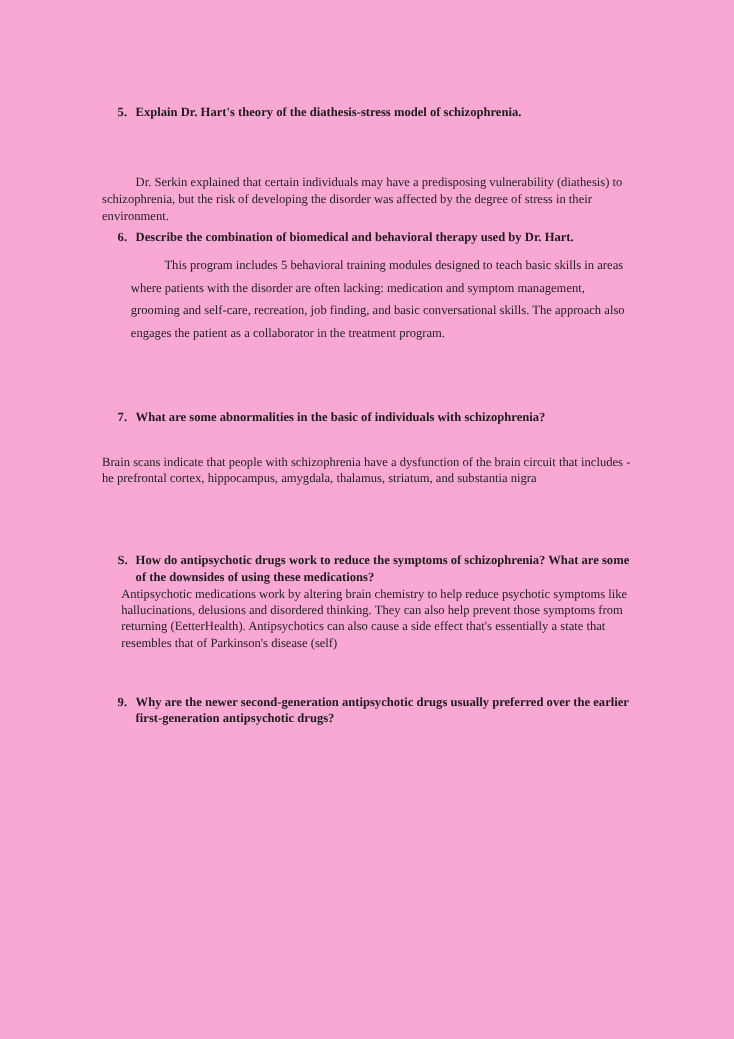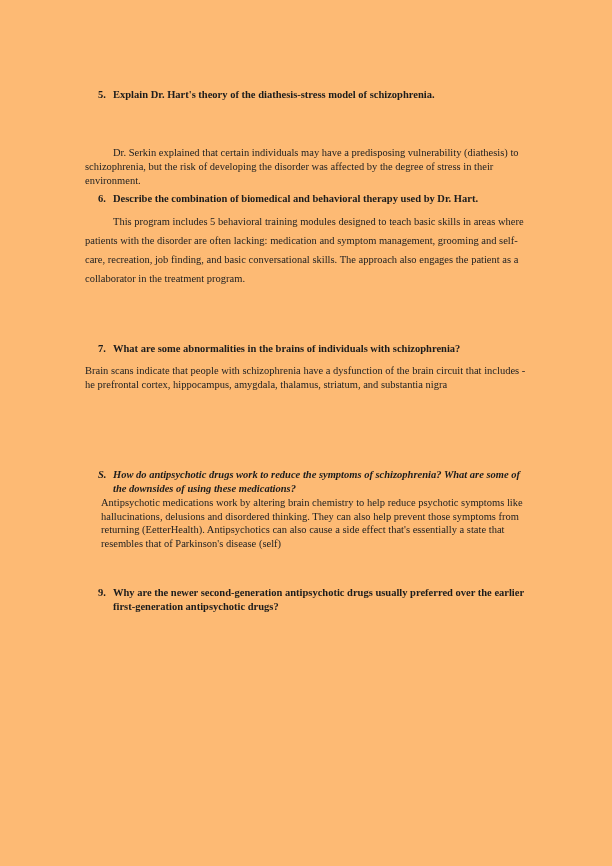--- a/index.html
+++ b/index.html
@@ -5,21 +5,21 @@
   html, body {
     margin: 0;
     padding: 0;
     background: #ffffff;
   }
   .page {
     position: relative;
     width: 612px;
     height: 866px;
     box-sizing: border-box;
-    background: #fdba74;
+    background: #f9a8d4;
     padding: 88px 85px 0 85px;
     font-family: "Liberation Serif", "DejaVu Serif", serif;
     color: #1c1c1c;
     font-size: 10.5px;
     overflow: hidden;
   }
   p { margin: 0; }
   .question {
     font-weight: bold;
     line-height: 14px;
@@ -30,50 +30,50 @@
     display: inline-block;
     width: 15px;
     text-indent: 0;
   }
   .answer {
     line-height: 14px;
     color: #222222;
     margin-top: 44px;
   }
   .answer.first-indent { text-indent: 28px; }
-  .answer.loose { line-height: 19px; }
+  .answer.loose { line-height: 19px; margin-left: 24px; }
   .answer.tight { line-height: 13.5px; }
 
   
   .q5-question { margin-bottom: 8px; }
   .q6-question { margin-top: 4px; }
   .q6-answer   { margin-top: 6px; }
   .q7-question { margin-top: 54px; }
-  .q7-answer   { margin-top: 8px; }
-  .q8-question { margin-top: 76px; font-style: italic; }
+  .q7-answer   { margin-top: 23px; }
+  .q8-question { margin-top: 54px; }
   .q8-answer   { margin-top: 0; margin-left: 16px; }
   .q9-question { margin-top: 36px; }
 </style>
 </head>
 <body>
 
 <div class="page">
 
   <section>
     <p class="question q5-question"><span class="qnum">5.</span><span>Explain Dr. Hart's theory of the diathesis-stress model of schizophrenia.</span></p>
     <p class="answer first-indent">Dr. Serkin explained that certain individuals may have a predisposing vulnerability (diathesis) to schizophrenia, but the risk of developing the disorder was affected by the degree of stress in their environment.</p>
   </section>
 
   <section>
     <p class="question q6-question"><span class="qnum">6.</span><span>Describe the combination of biomedical and behavioral therapy used by Dr. Hart.</span></p>
     <p class="answer first-indent loose q6-answer">This program includes 5 behavioral training modules designed to teach basic skills in areas where patients with the disorder are often lacking: medication and symptom management, grooming and self-care, recreation, job finding, and basic conversational skills. The approach also engages the patient as a collaborator in the treatment program.</p>
   </section>
 
   <section>
-    <p class="question q7-question"><span class="qnum">7.</span><span>What are some abnormalities in the brains of individuals with schizophrenia?</span></p>
+    <p class="question q7-question"><span class="qnum">7.</span><span>What are some abnormalities in the basic of individuals with schizophrenia?</span></p>
     <p class="answer q7-answer">Brain scans indicate that people with schizophrenia have a dysfunction of the brain circuit that includes -he prefrontal cortex, hippocampus, amygdala, thalamus, striatum, and substantia nigra</p>
   </section>
 
   <section>
     <p class="question q8-question"><span class="qnum">S.</span><span>How do antipsychotic drugs work to reduce the symptoms of schizophrenia? What are some of the downsides of using these medications?</span></p>
     <p class="answer tight q8-answer">Antipsychotic medications work by altering brain chemistry to help reduce psychotic symptoms like hallucinations, delusions and disordered thinking. They can also help prevent those symptoms from returning (EetterHealth). Antipsychotics can also cause a side effect that's essentially a state that resembles that of Parkinson's disease (self)</p>
   </section>
 
   <section>
     <p class="question q9-question"><span class="qnum">9.</span><span>Why are the newer second-generation antipsychotic drugs usually preferred over the earlier first-generation antipsychotic drugs?</span></p>

